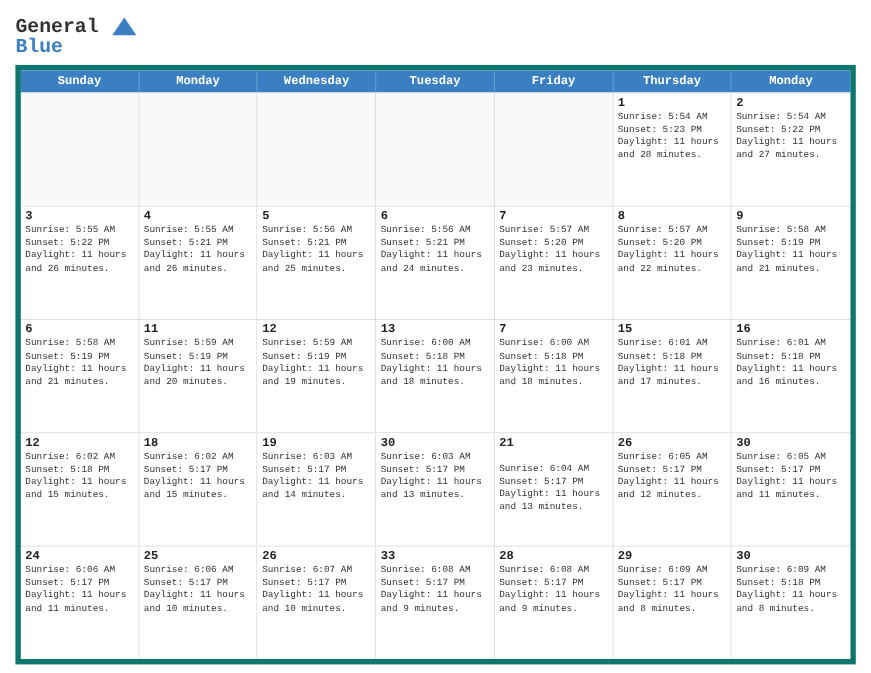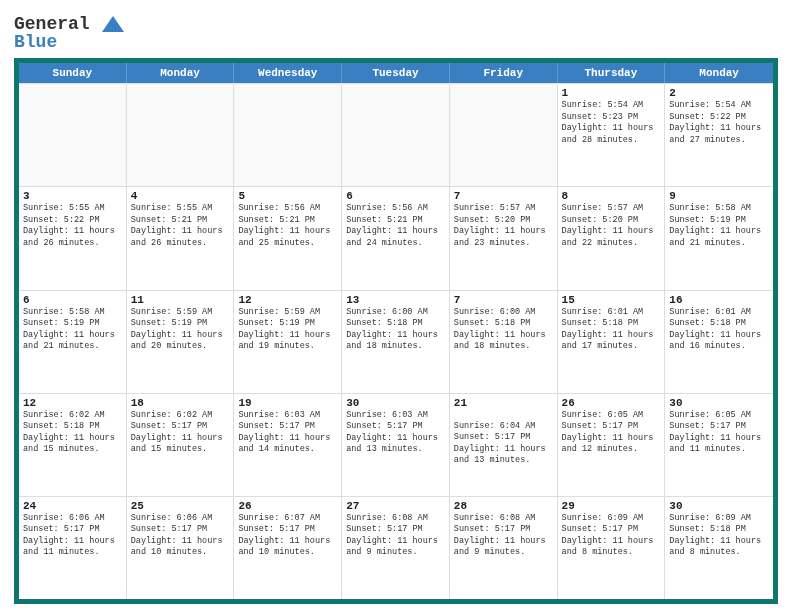--- a/index.html
+++ b/index.html
@@ -323,21 +323,21 @@
 and 10 minutes.</div>
           </div>
           <div class="cal-cell">
             <span class="day-num">26</span>
             <div class="day-detail" style="white-space: pre-line;">Sunrise: 6:07 AM
 Sunset: 5:17 PM
 Daylight: 11 hours
 and 10 minutes.</div>
           </div>
           <div class="cal-cell">
-            <span class="day-num">27</span>
+            <span class="day-num">33</span>
             <div class="day-detail" style="white-space: pre-line;">Sunrise: 6:08 AM
 Sunset: 5:17 PM
 Daylight: 11 hours
 and 9 minutes.</div>
           </div>
           <div class="cal-cell">
             <span class="day-num">28</span>
             <div class="day-detail" style="white-space: pre-line;">Sunrise: 6:08 AM
 Sunset: 5:17 PM
 Daylight: 11 hours

